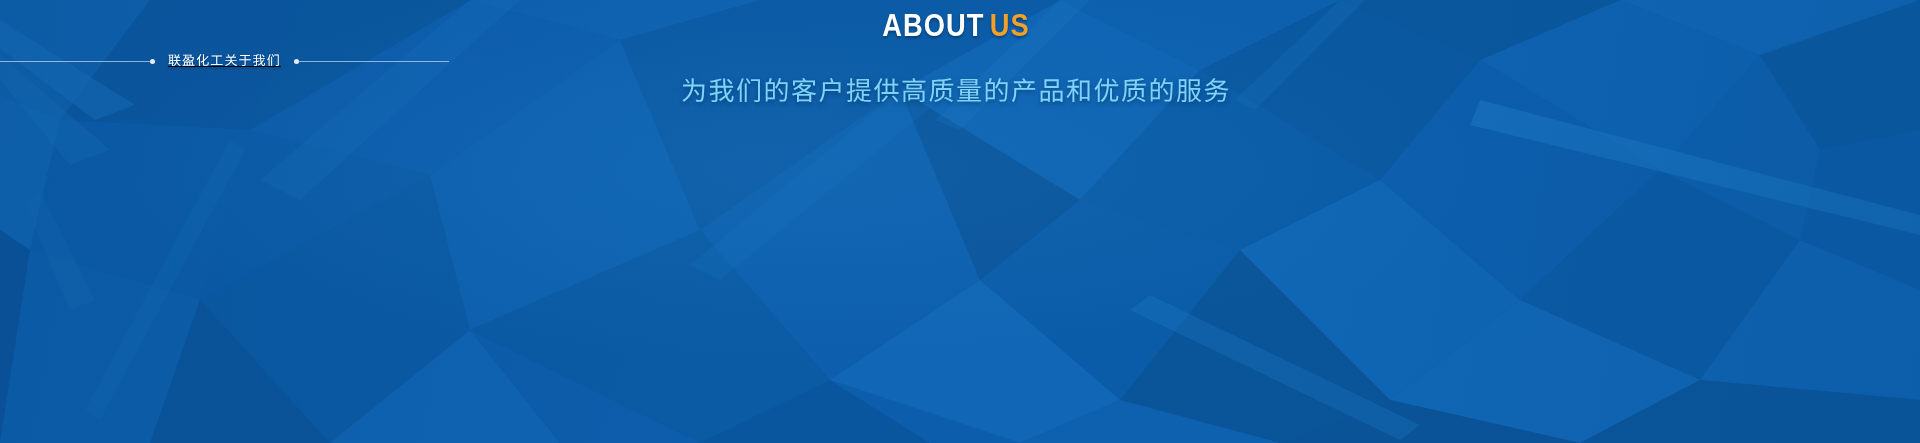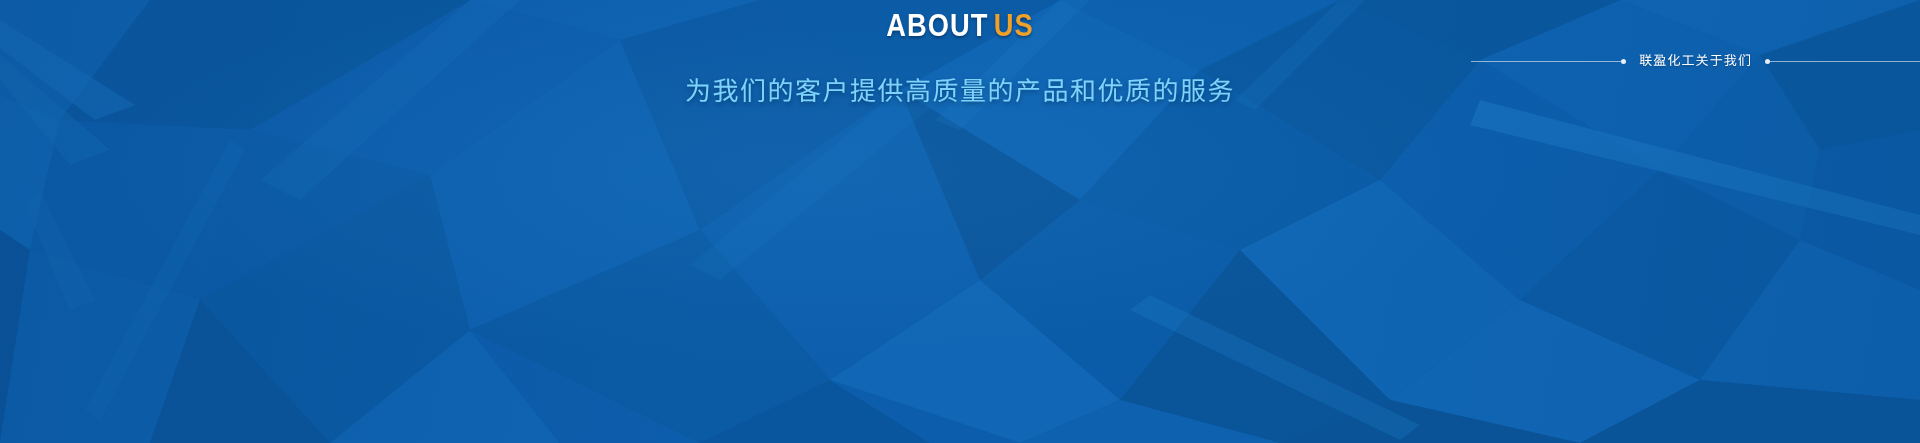--- a/index.html
+++ b/index.html
@@ -38,21 +38,21 @@
     background:
       radial-gradient(ellipse 60% 70% at 42% 38%, rgba(31,120,190,0.30) 0%, rgba(11,92,169,0) 62%),
       linear-gradient(100deg, rgba(8,78,148,0.38) 0%, rgba(11,92,169,0) 38%, rgba(11,92,169,0) 66%, rgba(8,80,150,0.30) 100%);
     pointer-events: none;
   }
 
   
   .content {
     position: absolute;
     left: 0;
-    right: 0;
+    right: 8px;
     top: 8px;
     text-align: center;
     z-index: 3;
   }
 
   
   .title-en {
     font-size: 31px;
     line-height: 36px;
     font-weight: 700;
@@ -63,24 +63,25 @@
     transform: scaleX(0.88);
     text-shadow: 0 2px 3px rgba(2,38,76,0.55);
   }
   .title-en .w1 { color: #ffffff; }
   .title-en .w2 { color: #f0a12a; margin-left: 6px; }
 
   
   .eyebrow {
     display: flex;
     align-items: center;
-    justify-content: flex-end;
+    justify-content: flex-start;
     gap: 0;
     margin-top: 9px;
     height: 16px;
+    text-decoration: underline;
   }
   .rule {
     width: 150px;
     height: 1px;
     background: rgba(255,255,255,0.55);
     flex: 0 0 auto;
   }
   .dot {
     width: 5px;
     height: 5px;

